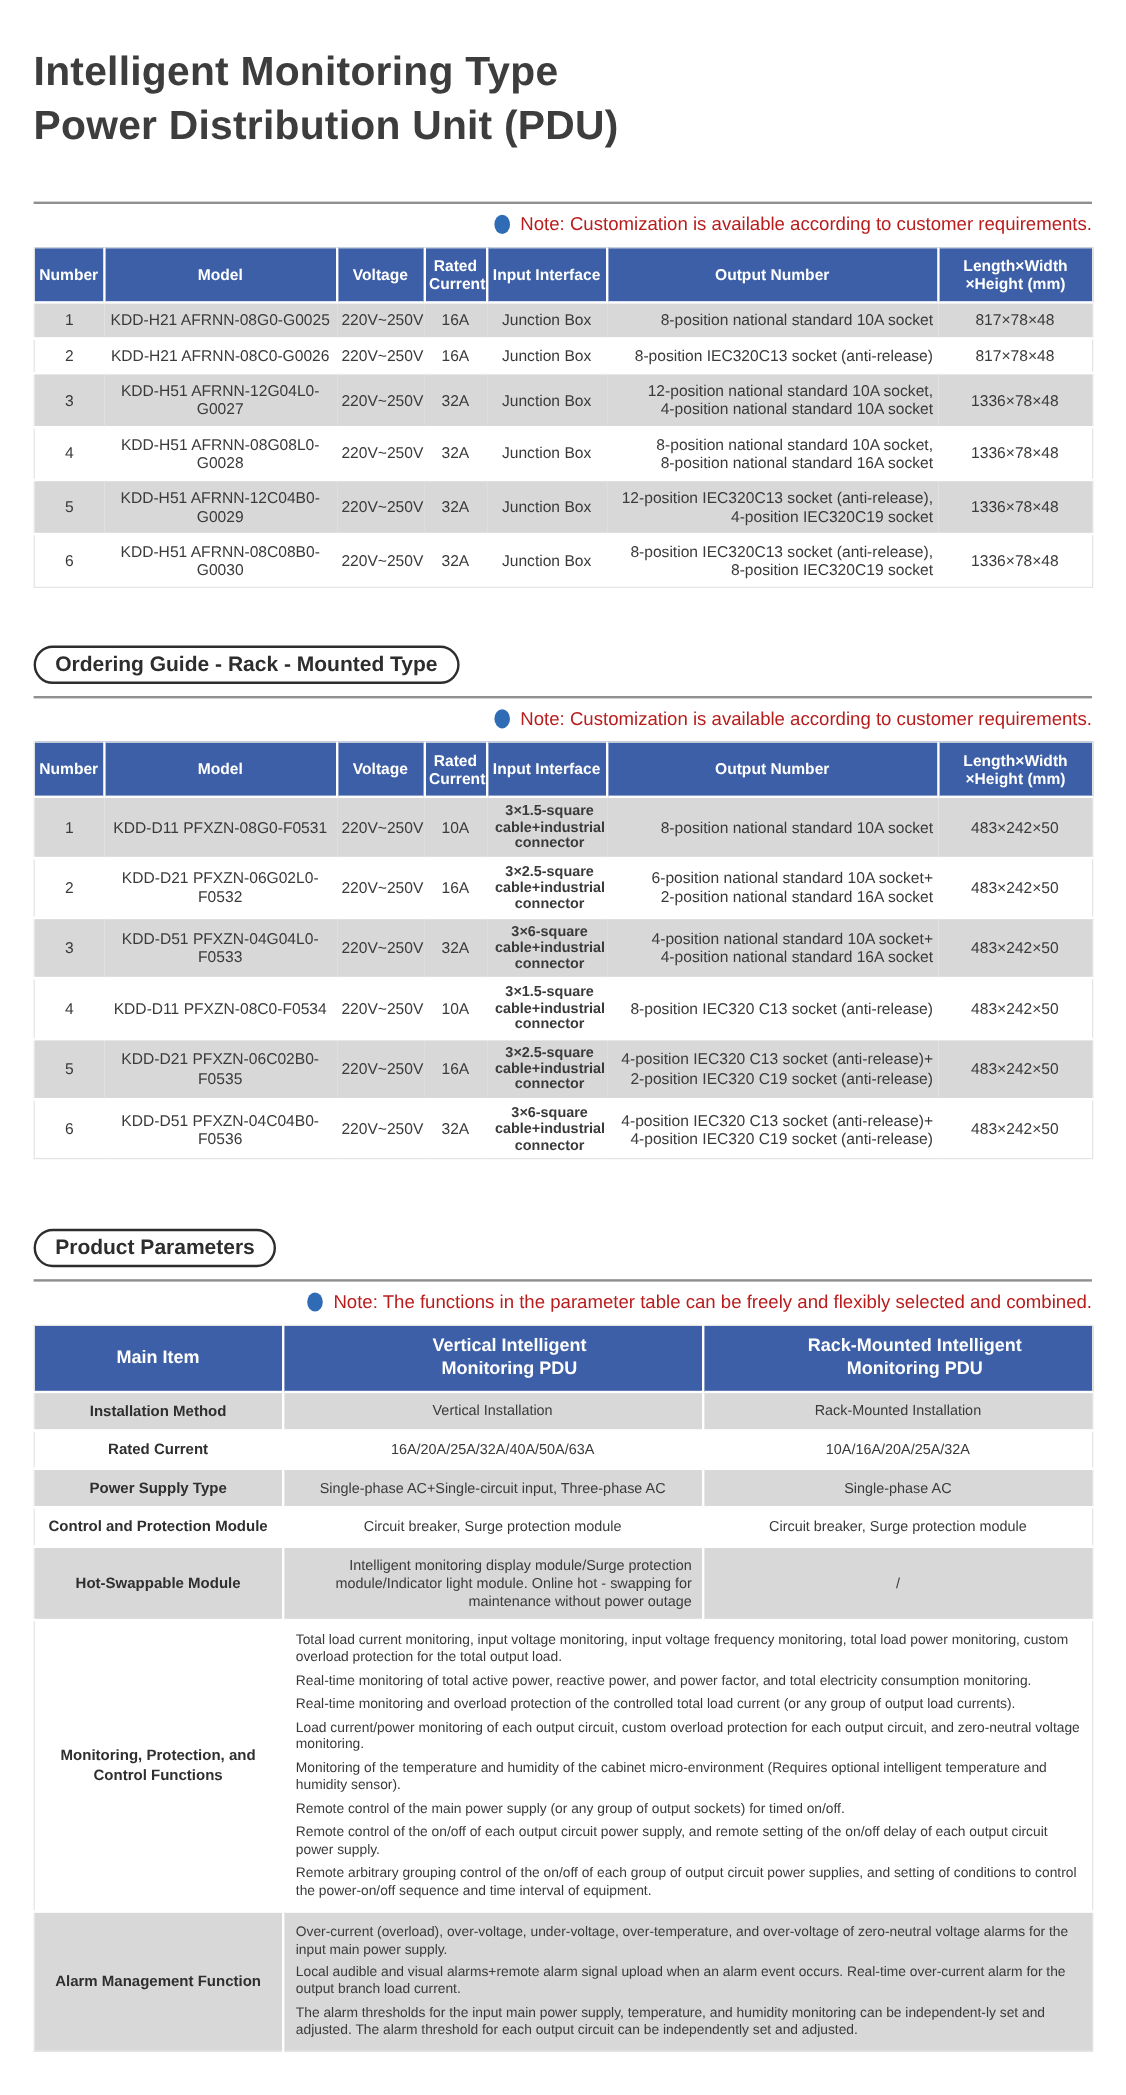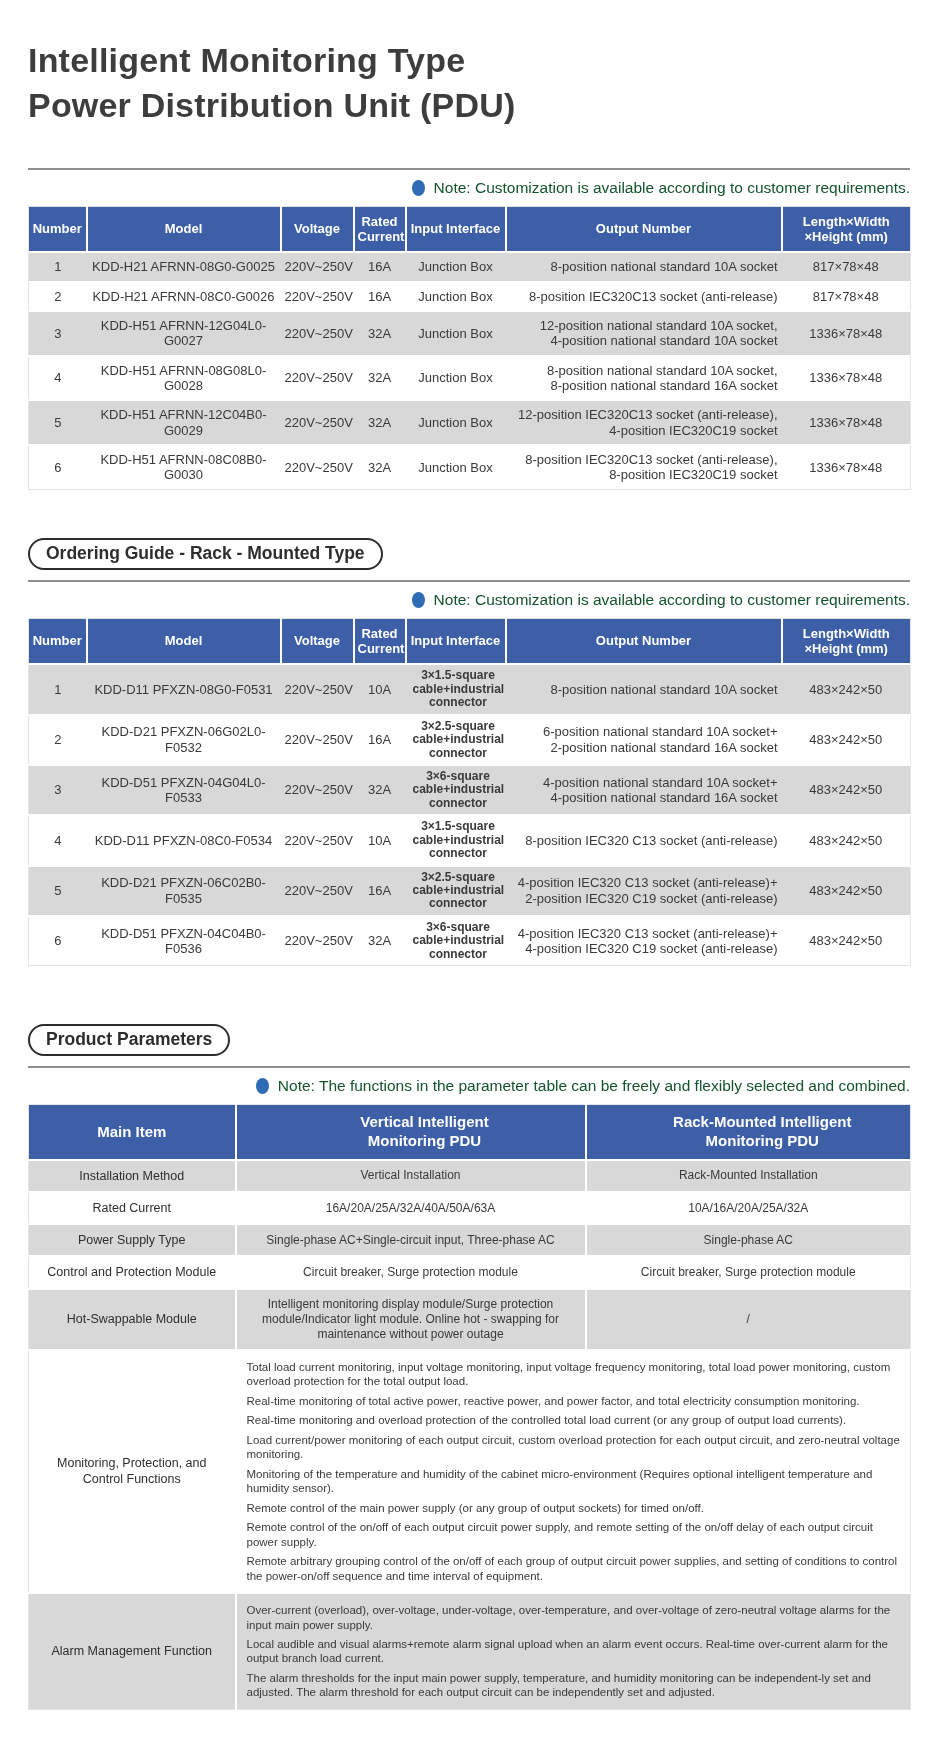--- a/index.html
+++ b/index.html
@@ -20,21 +20,21 @@
   .section + .section{margin-top:48px;}
   .section.last{margin-top:58px;}
 
   .section-pill{
     display:inline-block;border:2.5px solid #2d2d2d;border-radius:18px;
     padding:3px 16px 4px;font-size:17.5px;font-weight:700;color:#2d2d2d;
     background:#fff;
   }
   .rule{border:none;border-top:2.5px solid #8f8f8f;margin:10px 0 0;}
   .note{
-    text-align:right;font-size:15.5px;color:#14532d;margin:9px 0 9px;
+    text-align:right;font-size:15.5px;color:#b91c1c;margin:9px 0 9px;
   }
   .note-dot{
     display:inline-block;width:13px;height:16px;border-radius:50%;
     background:#2f6cb5;margin-right:9px;vertical-align:-3px;
   }
 
   table{border-collapse:collapse;width:882px;table-layout:fixed;border:1px solid #e4e4e4;}
   .pre{white-space:pre-line;}
 
   
@@ -58,22 +58,22 @@
     background:#3c5fa7;color:#fff;font-size:15px;font-weight:700;
     padding:8px 4px;vertical-align:middle;line-height:1.25;text-align:center;
   }
   .par th + th{border-left:2px solid #fff;padding-left:32px;}
   .par td{
     font-size:12px;color:#3a3a3a;padding:7px 8px;text-align:center;
     vertical-align:middle;border-top:2px solid #fff;line-height:1.25;background:#fff;
   }
   .par td + td{border-left:2px solid #fff;}
   .par tr.g td{background:#d8d8d8;}
-  .par td.lbl{font-weight:400;font-size:12.5px;color:#2f2f2f;line-height:1.3;}
-  .par td.leftcell{text-align:center;}
+  .par td.lbl{font-weight:700;font-size:12.5px;color:#2f2f2f;line-height:1.3;}
+  .par td.leftcell{text-align:right;}
   .par td.merged{text-align:left;padding:4px 10px;}
   .par p.para{margin:5px 0;line-height:1.26;font-size:11.5px;color:#3a3a3a;}
 </style>
 </head>
 <body>
 
 <div class="content">
 
   <h1 class="page-title">
     <span class="tl">Intelligent Monitoring Type</span>

